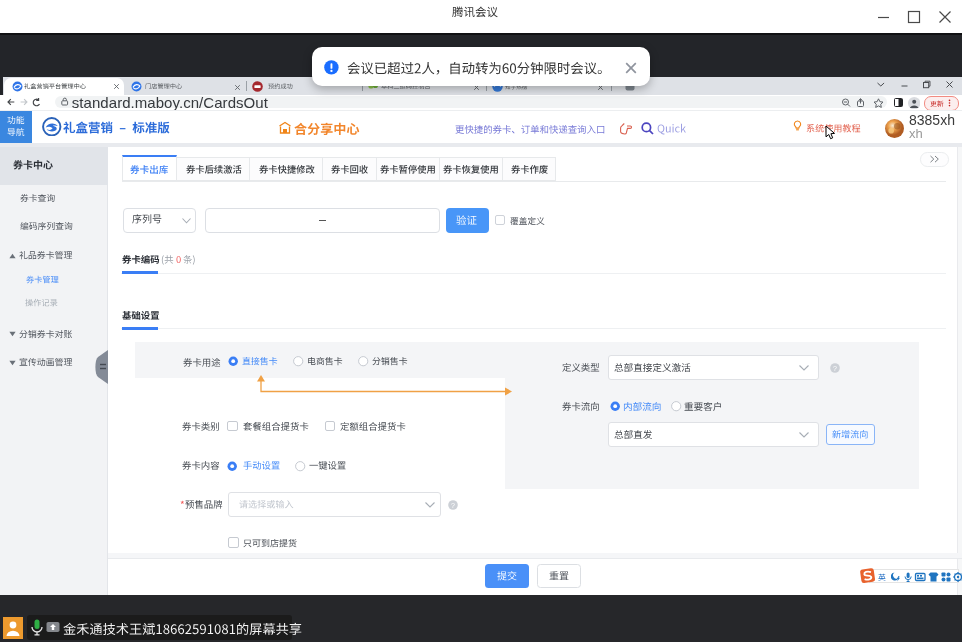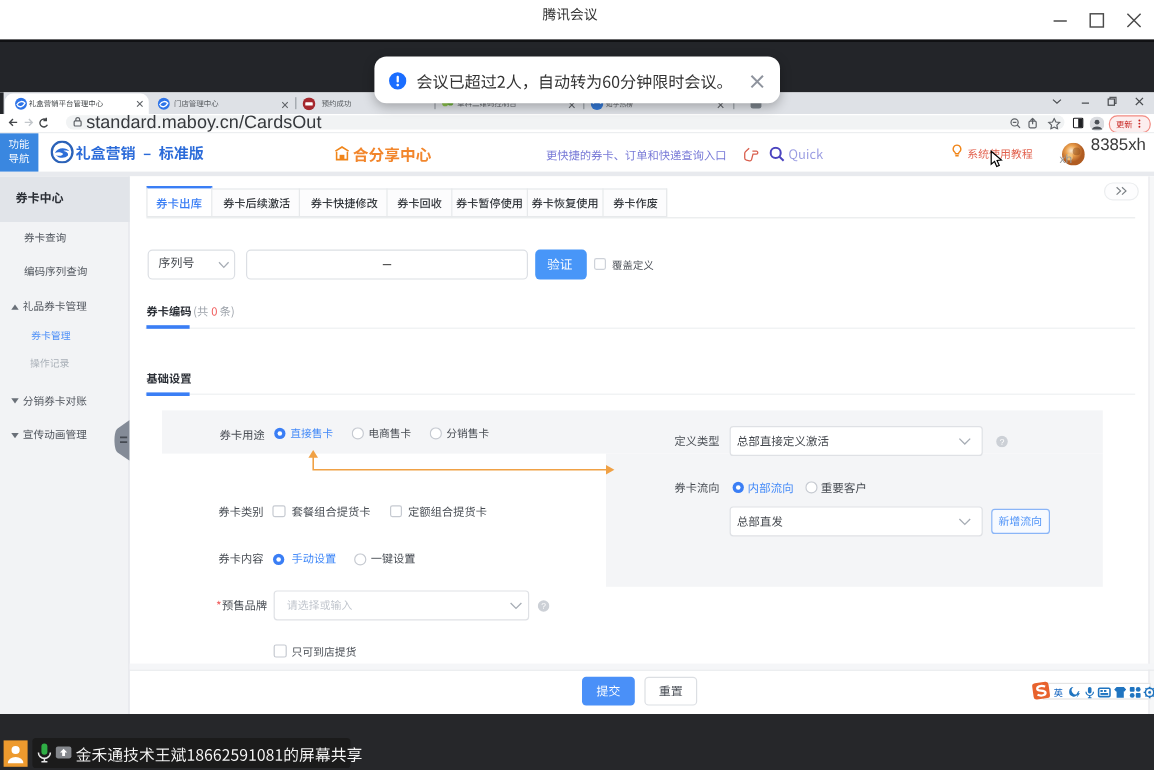--- a/index.html
+++ b/index.html
@@ -273,21 +273,21 @@
         <stop offset="0%" stop-color="#f8ead2"></stop>
         <stop offset="45%" stop-color="#eda24e"></stop>
         <stop offset="100%" stop-color="#b05c22"></stop>
       </radialGradient>
     </defs>
     <circle cx="9.5" cy="9.5" r="9.5" fill="url(#av)"></circle>
     <circle cx="12.2" cy="7.2" r="3.2" fill="#8a4a1a" opacity="0.5"></circle>
     <circle cx="6.2" cy="11.8" r="2.8" fill="#f6c87e" opacity="0.85"></circle>
   </svg>
 <div class="ab" style="left:909px;top:115px;width:50px;height:10px;font-size:14px;line-height:10px;color:#3a3a3a">8385xh</div>
-<div class="ab" style="left:883px;top:128.5px;width:50px;height:10px;font-size:10px;line-height:10px;color:#9a9a9a">xh</div>
+<div class="ab" style="left:909px;top:128.5px;width:50px;height:10px;font-size:13px;line-height:10px;color:#9a9a9a">xh</div>
 <div class="ab" style="left:956.5px;top:147px;width:5.5px;height:448px;background:#f6f7f8;border-left:1px solid #e9eaed;box-sizing:border-box"></div>
 <div class="ab" style="left:0;top:110.4px;width:962px;height:0.9px;background:#eceef0"></div>
 <div class="ab" style="left:0;top:147px;width:107.5px;height:448.2px;background:#f2f3f5;border-right:1px solid #e3e5e9;box-sizing:border-box"></div>
 <div class="ab" style="left:0;top:147px;width:107.5px;height:38px;background:#e1e4e9"></div>
 <svg style="position:absolute;left:13.2px;top:158.4px;overflow:visible;" width="40" height="14">
     <g fill="#2b2f36" transform="translate(0,10.60) scale(0.1000)">
       <use href="#g74" x="0.0"></use>
       <use href="#g75" x="100.0"></use>
       <use href="#g47" x="200.0"></use>
       <use href="#g48" x="300.0"></use>

